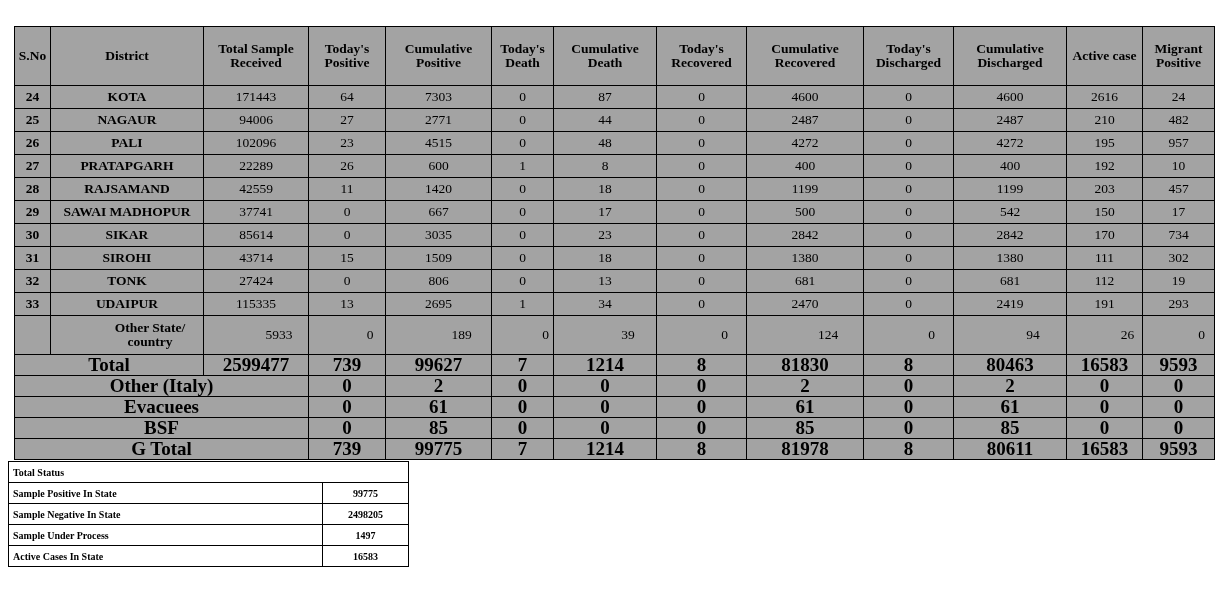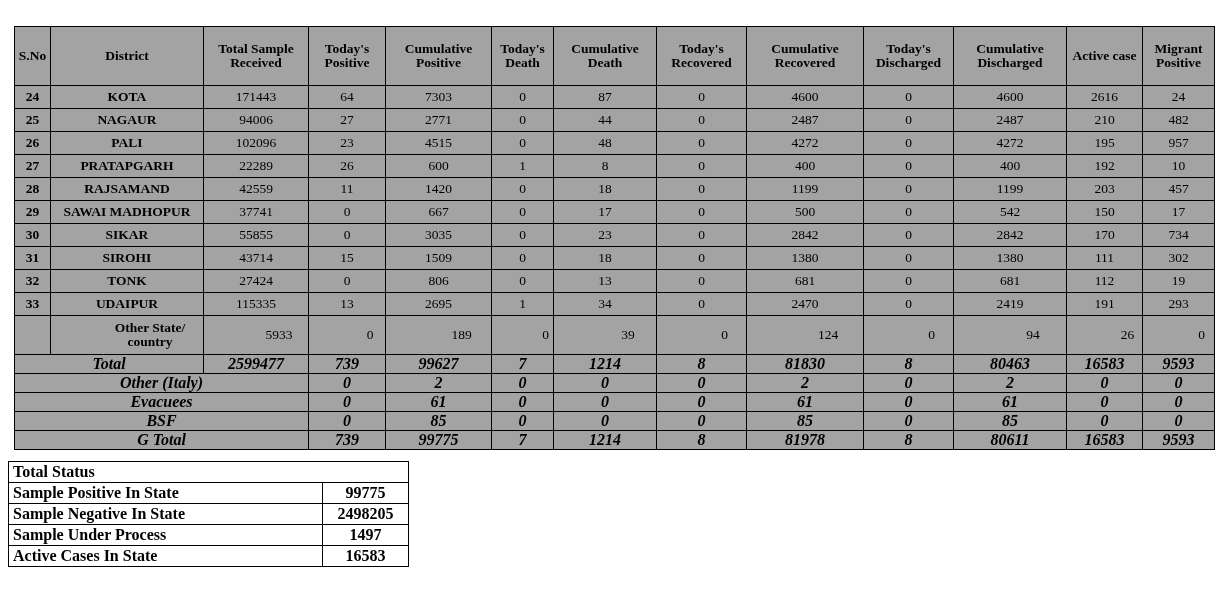--- a/index.html
+++ b/index.html
@@ -61,39 +61,39 @@
     font-weight: bold;
     text-align: left;
     padding-left: 5px;
     line-height: 1.15;
     vertical-align: top;
     padding-top: 2px;
     overflow: hidden;
   }
 
   
-  tr.total-row td { height: 18px; font-weight: bold; font-size: 16px; font-style: italic; }
+  tr.total-row td { height: 18px; font-weight: bold; font-size: 19px; }
   td.t-label { text-align: center; font-weight: bold; padding-right: 4px; }
   td.t-recv  { text-align: center; font-weight: bold; }
 
   
   #status-table-wrap {
     position: absolute;
     left: 8px;
     top: 461px;
     width: 401px;
   }
   table.status {
     border-collapse: collapse;
     table-layout: fixed;
     width: 100%;
   }
   table.status td {
     border: 1px solid #000000;
-    font-size: 16px;
+    font-size: 10px;
     font-weight: bold;
     height: 20px;
     padding: 0 4px;
   }
   td.st-head { text-align: left; }
   td.st-label { text-align: left; }
   td.st-value { text-align: center; }
 </style>
 </head>
 <body>
@@ -255,21 +255,21 @@
           <td class="c-num">0</td>
           <td class="c-num">500</td>
           <td class="c-num">0</td>
           <td class="c-num">542</td>
           <td class="c-num">150</td>
           <td class="c-num">17</td>
         </tr>
         <tr class="dist-row">
           <td class="c-sno">30</td>
           <td class="c-dist">SIKAR</td>
-          <td class="c-recv">55855</td>
+          <td class="c-recv">85614</td>
           <td class="c-num">0</td>
           <td class="c-num">3035</td>
           <td class="c-num">0</td>
           <td class="c-num">23</td>
           <td class="c-num">0</td>
           <td class="c-num">2842</td>
           <td class="c-num">0</td>
           <td class="c-num">2842</td>
           <td class="c-num">170</td>
           <td class="c-num">734</td>

